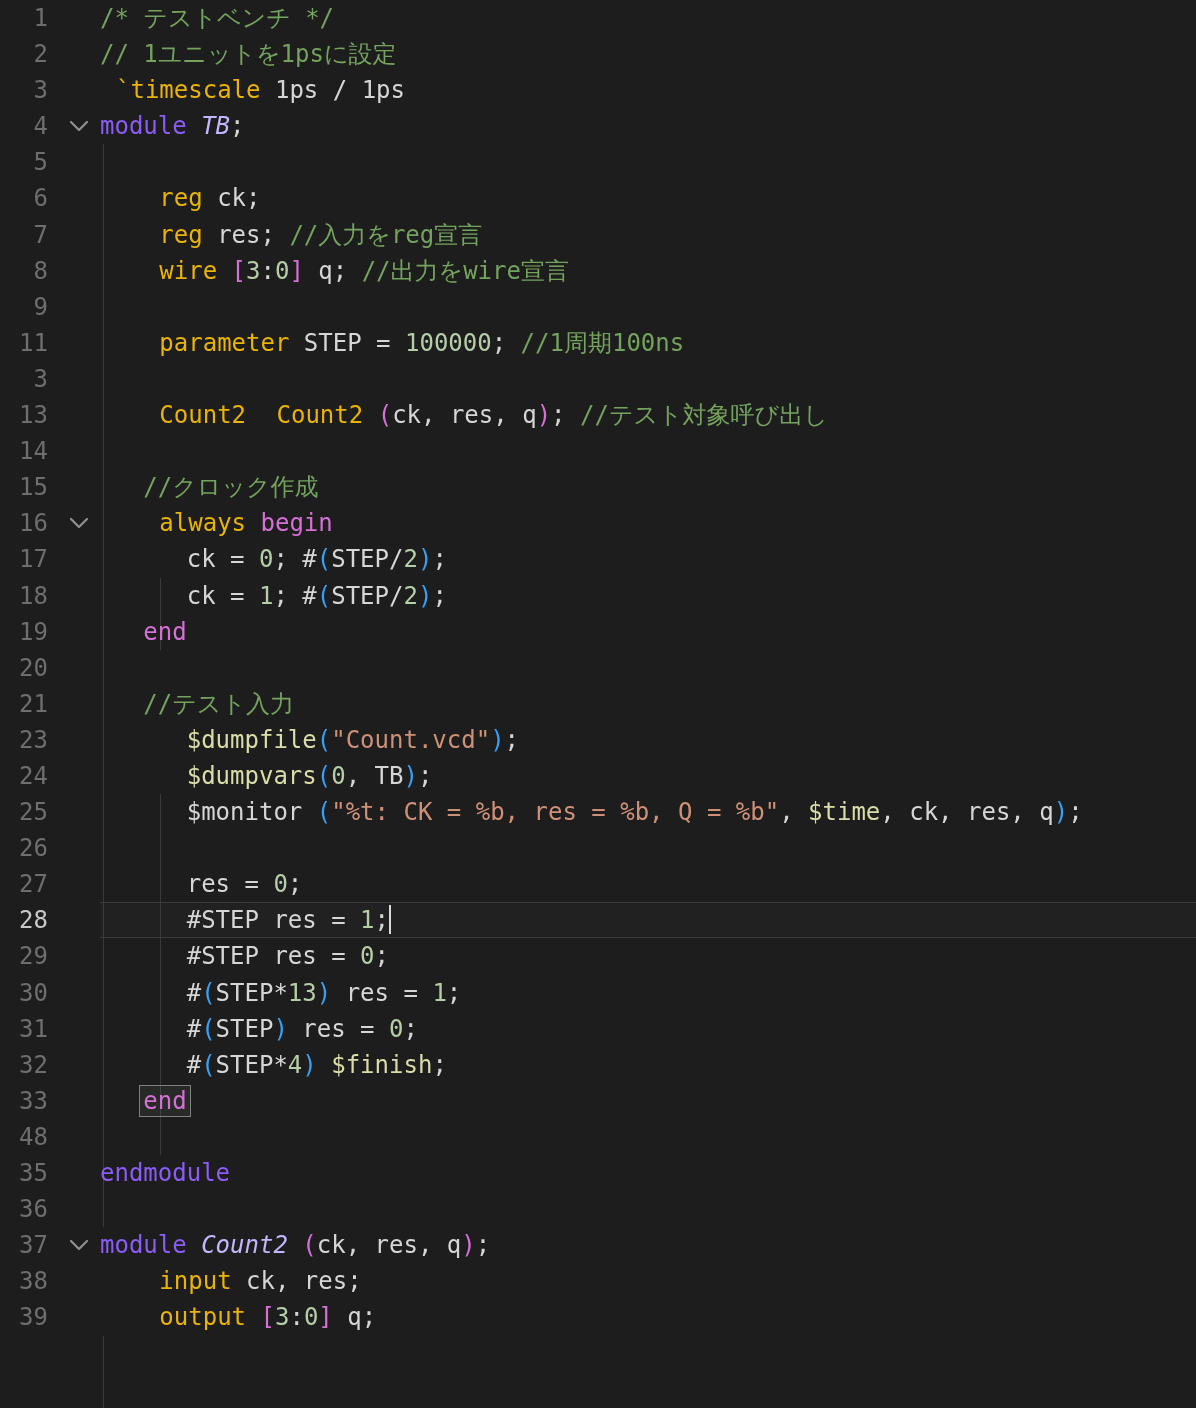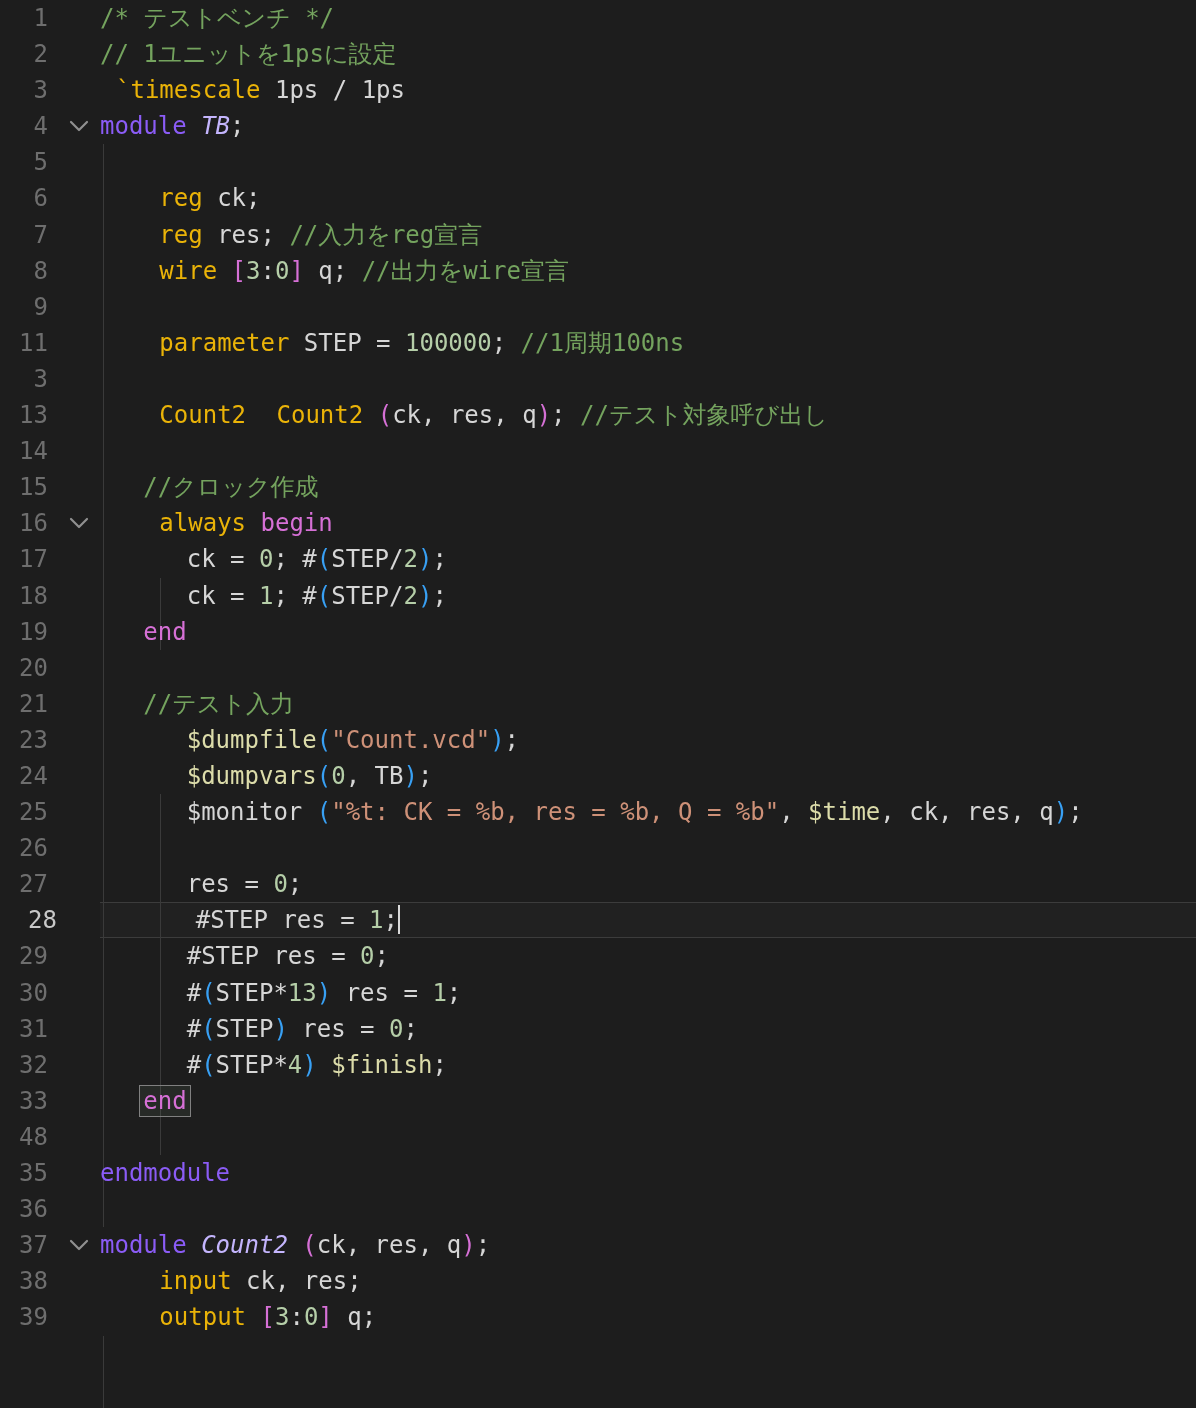--- a/index.html
+++ b/index.html
@@ -14,21 +14,21 @@
     color:#d6d6d6;
   }
   .line{display:flex;height:36.1px;position:relative;}
   .line .ln,.line .fold,.line .code{position:relative;z-index:1;}
   .line.cur::before{
     content:"";position:absolute;left:100px;right:0;top:0;bottom:0;
     background:#212121;border-top:1px solid #3c3c3c;border-bottom:1px solid #3c3c3c;
     box-sizing:border-box;z-index:0;pointer-events:none;
   }
   .ln{flex:0 0 48px;width:48px;text-align:right;color:#6e6e6e;user-select:none;}
-  .ln.lnc{color:#c8c8c8;padding-left:9px;}
+  .ln.lnc{color:#c8c8c8;}
   .fold{flex:0 0 52px;width:52px;display:flex;align-items:center;justify-content:center;}
   .fold svg{position:relative;left:5px;}
   .code{flex:1 1 auto;white-space:pre;}
   .guide{position:absolute;width:1px;background:#3a3a3a;z-index:0;}
 
   .txt{color:#d6d6d6;}
   .cm{color:#74a35e;margin-top:33px;}
   .kw{color:#eab308;margin-left:16px;}
   .gold{color:#8b5cf6;}
   .type{color:#c4b5fd;font-style:italic;}

